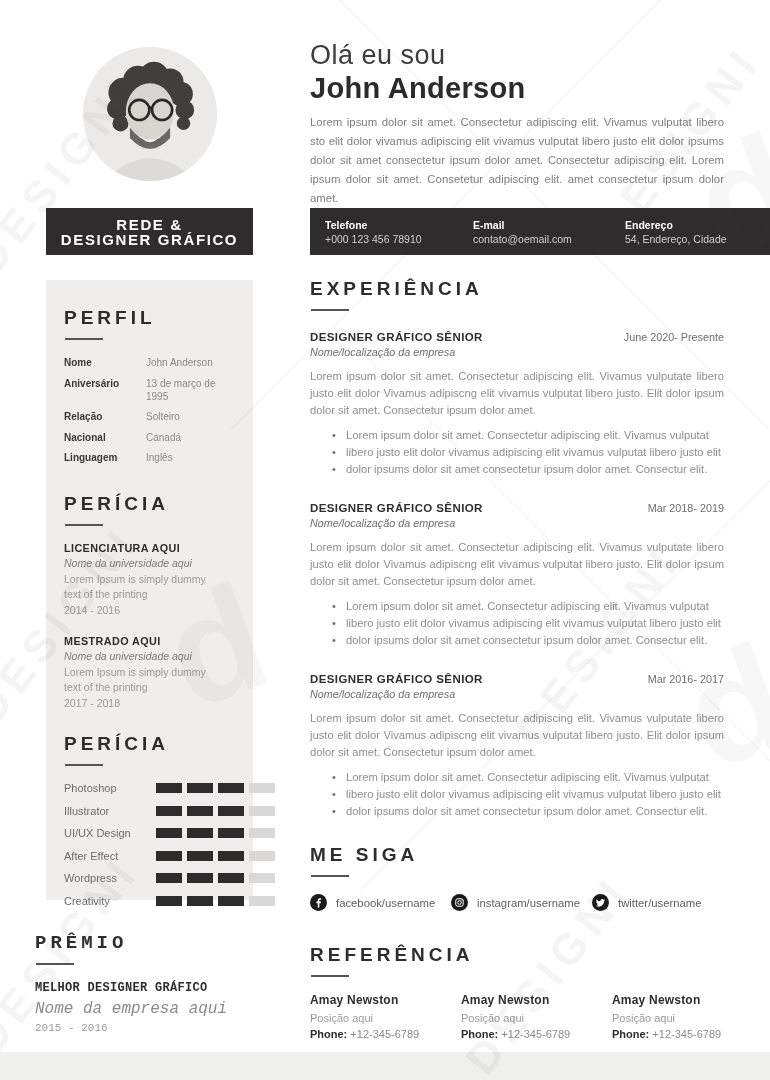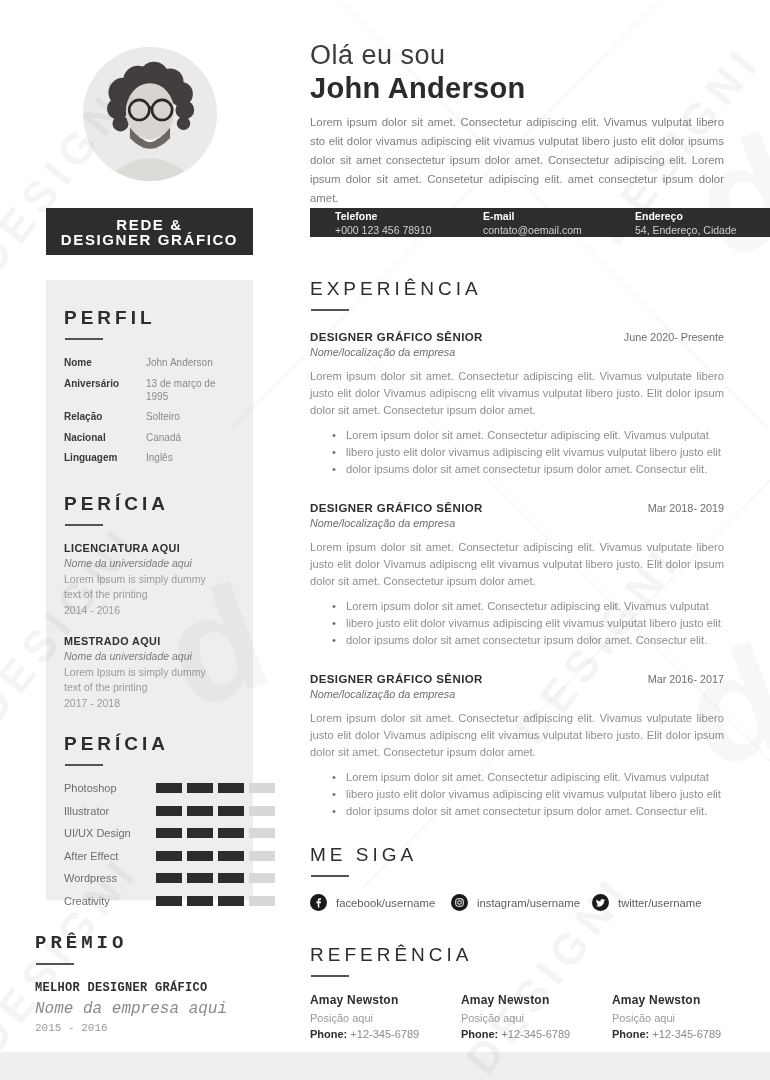--- a/index.html
+++ b/index.html
@@ -49,29 +49,29 @@
   .award-period { font-size:11px; color:#9b9a99; margin-top:4px; }
 
   
   .hello { position:absolute; left:310px; top:40px; }
   .greeting { font-size:27px; font-weight:400; color:#3d3b3c; letter-spacing:0.5px; }
   .name { font-size:29px; font-weight:bold; color:#2c2a2b; margin-top:1px; letter-spacing:0.3px; }
 
   .intro { position:absolute; left:310px; top:113px; width:414px; font-size:11.4px; color:#7f7e7d;
            line-height:19px; text-align:justify; }
 
-  .contactbar { position:absolute; left:310px; top:208px; width:460px; height:29px; background:#2e2c2d;
-                display:flex; align-items:center; padding-left:25px; }
+  .contactbar { position:absolute; left:310px; top:208px; width:460px; height:47px; background:#2e2c2d;
+                display:flex; align-items:center; padding-left:15px; }
   .c-col { width:148px; flex:none; }
   .c-col:nth-child(2){ width:152px; }
   .c-label { font-size:10.5px; font-weight:bold; color:#ffffff; }
   .c-val { font-size:10.5px; color:#d0cfce; margin-top:2px; }
 
   .main { position:absolute; left:310px; top:278px; width:414px; }
-  .m-title { font-size:19px; font-weight:400; letter-spacing:4px; color:#2e2c2d; }
+  .m-title { font-size:19px; font-weight:700; letter-spacing:4px; color:#2e2c2d; }
 
   .job { margin-bottom:24px; }
   .job-head { display:flex; justify-content:space-between; align-items:baseline; }
   .job-role { font-size:11.5px; font-weight:bold; color:#2f2d2e; letter-spacing:0.4px; }
   .job-date { font-size:10.8px; color:#6e6d6c; }
   .job-co { font-size:10.8px; font-style:italic; color:#6e6d6c; margin-top:3px; }
   .job-body { font-size:11.2px; color:#8f8e8d; line-height:17px; text-align:justify; margin-top:10px; }
   .job-bullets { margin-top:8px; list-style:none; }
   .job-bullets li { position:relative; padding-left:14px; margin-left:22px; font-size:11.2px; color:#8f8e8d; line-height:17px; }
   .job-bullets li::before { content:"•"; position:absolute; left:0; top:0; color:#6e6d6c; }

